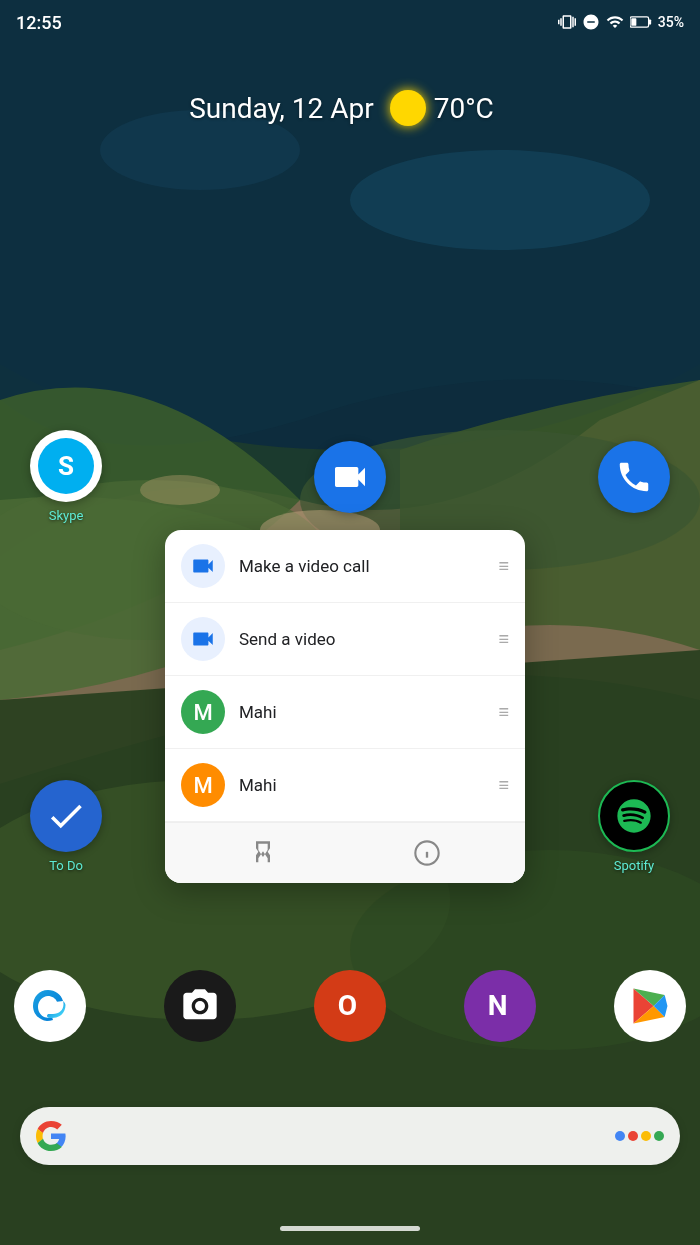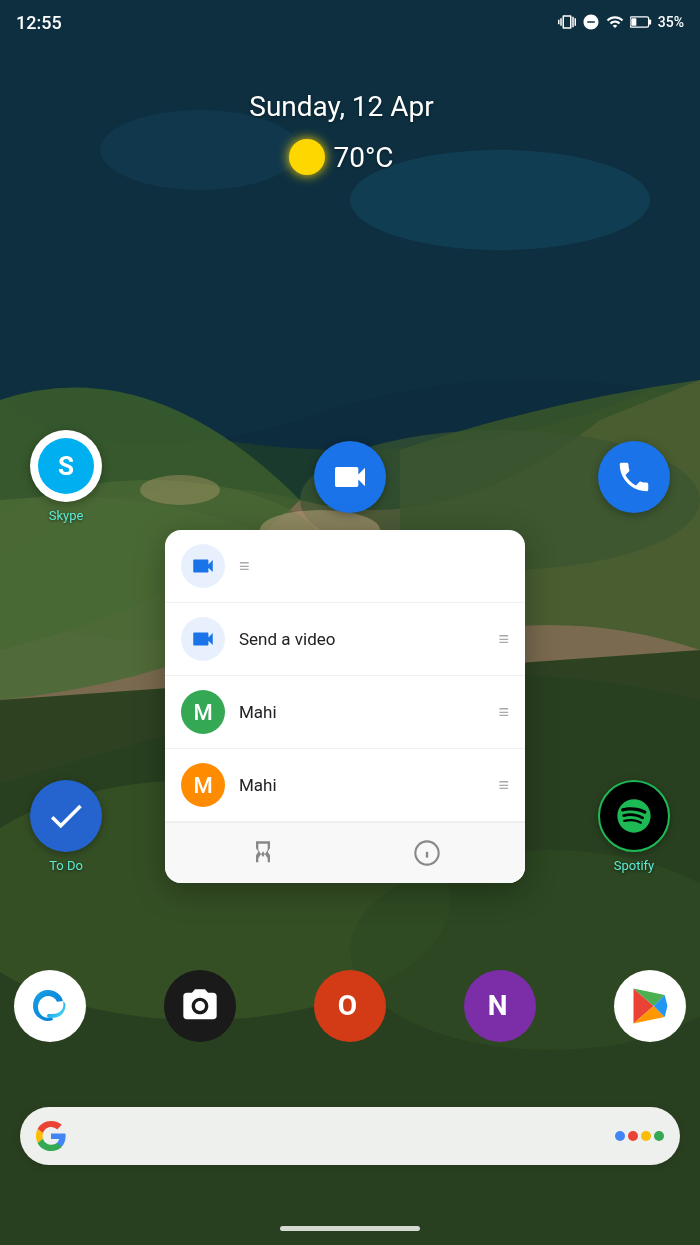--- a/index.html
+++ b/index.html
@@ -64,21 +64,20 @@
     .date-weather {
       position: absolute;
       top: 90px;
       left: 0;
       right: 17px;
       display: flex;
       align-items: center;
       justify-content: center;
       gap: 16px;
       z-index: 10;
-      flex-direction: column;
     }
 
     .date-text {
       color: white;
       font-size: 28px;
       font-weight: 400;
       text-shadow: 0 1px 3px rgba(0,0,0,0.4);
     }
 
     .weather-section {
@@ -474,20 +473,21 @@
 </div>
 
 <div class="context-menu">
 
   <div class="menu-item">
     <div class="menu-icon-circle menu-icon-blue">
       <svg width="26" height="26" viewBox="0 0 24 24" fill="#1A73E8">
         <path d="M17 10.5V7c0-.55-.45-1-1-1H4c-.55 0-1 .45-1 1v10c0 .55.45 1 1 1h12c.55 0 1-.45 1-1v-3.5l4 4v-11l-4 4z"></path>
       </svg>
     </div>
+    <span class="menu-label">Make a video call</span>
     <span class="menu-drag">≡</span>
   </div>
 
   <div class="menu-item">
     <div class="menu-icon-circle menu-icon-blue">
       <svg width="26" height="26" viewBox="0 0 24 24" fill="#1A73E8">
         <path d="M17 10.5V7c0-.55-.45-1-1-1H4c-.55 0-1 .45-1 1v10c0 .55.45 1 1 1h12c.55 0 1-.45 1-1v-3.5l4 4v-11l-4 4z"></path>
       </svg>
     </div>
     <span class="menu-label">Send a video</span>

